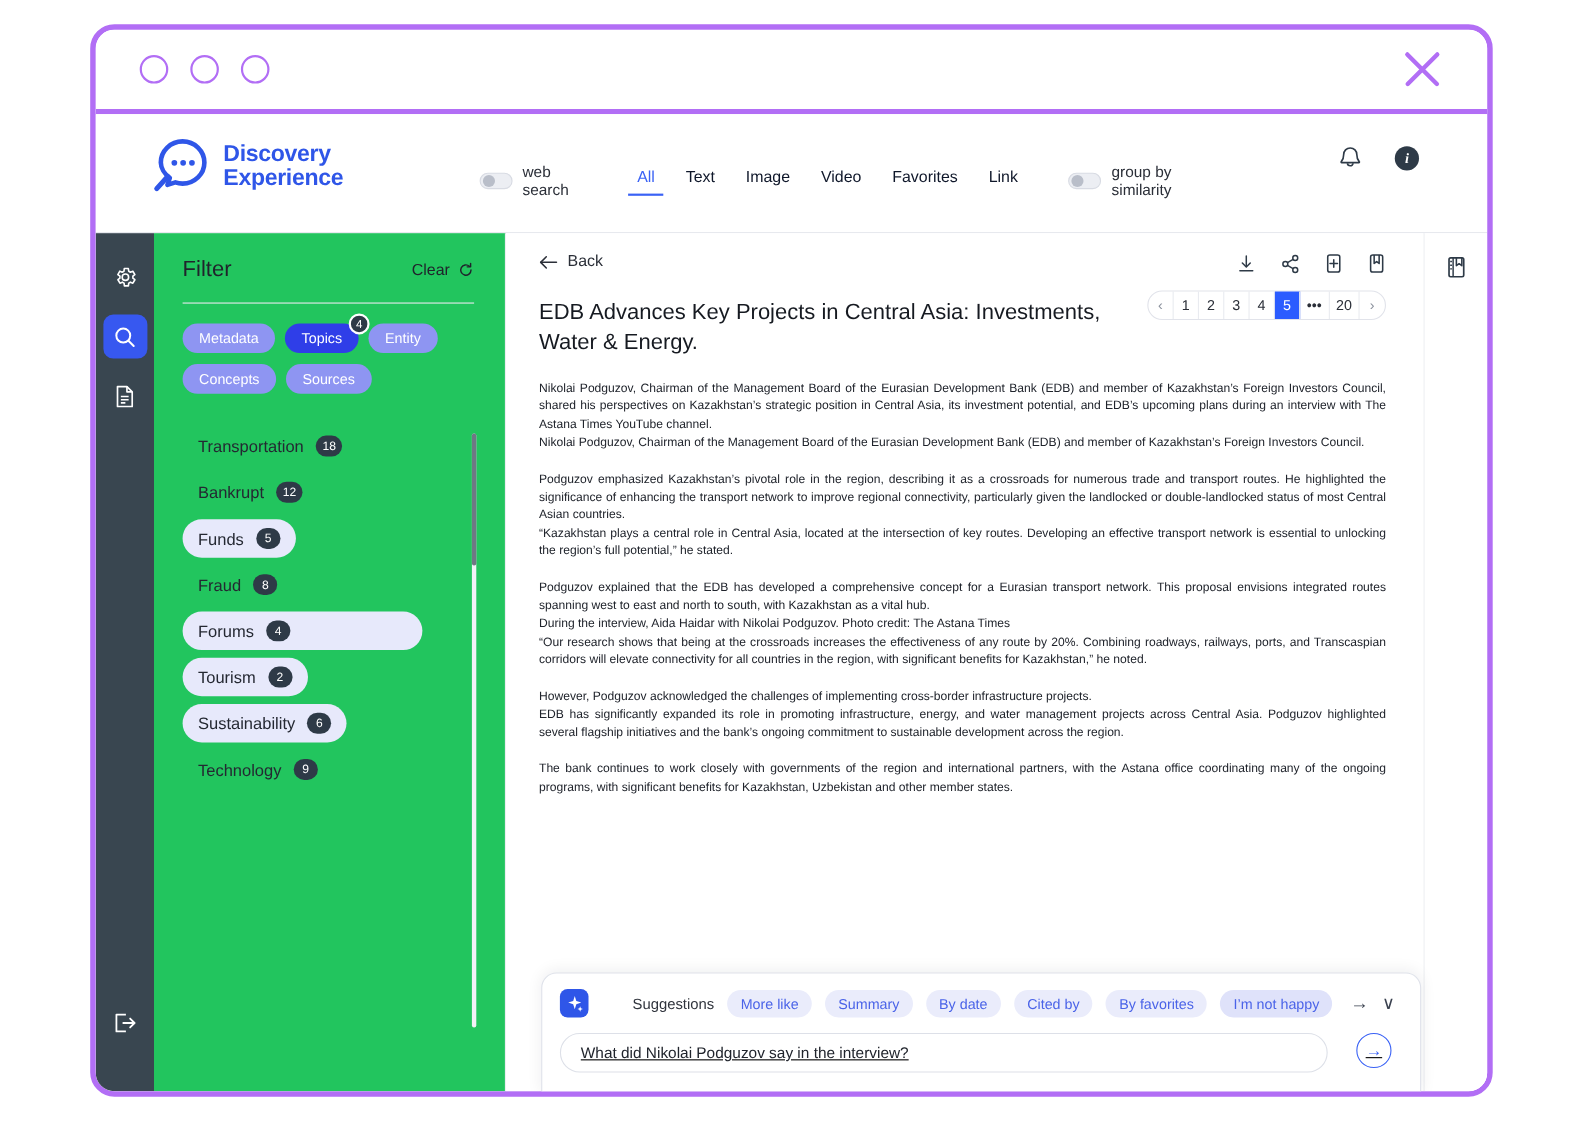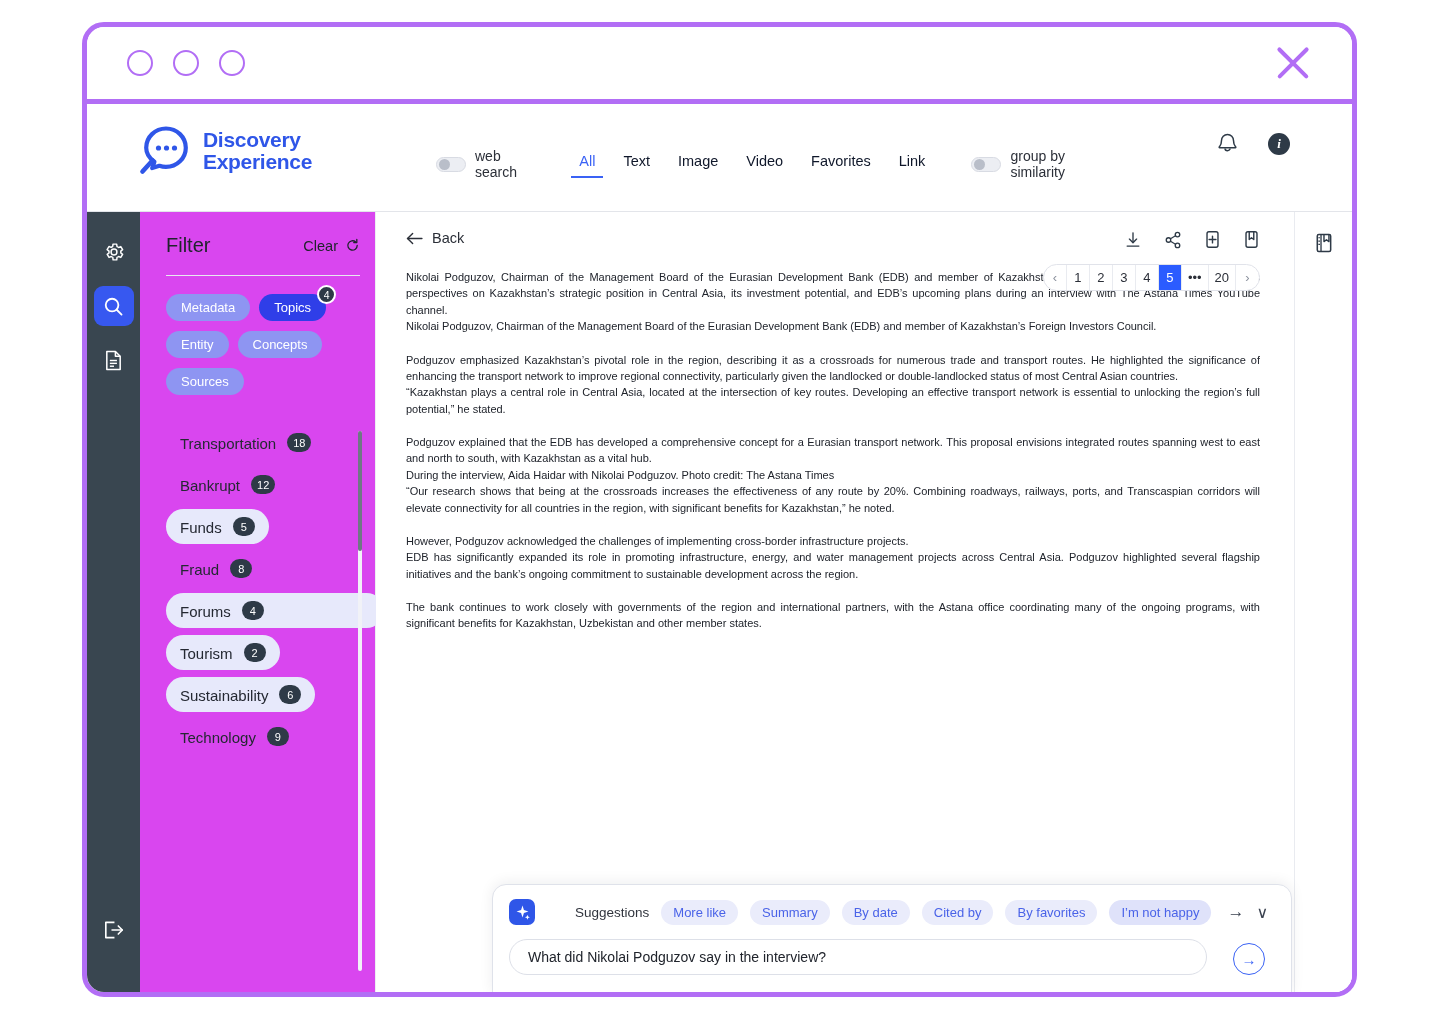--- a/index.html
+++ b/index.html
@@ -129,22 +129,22 @@
   .rail-btn {
     width: 40px; height: 40px; border-radius: 9px;
     display: flex; align-items: center; justify-content: center;
     margin-bottom: 14px; cursor: pointer;
   }
   .rail-btn.active { background: #3758f0; }
   .rail-bottom { position: absolute; bottom: 28px; }
 
   
   #filter-panel {
-    width: 236px; flex: none; background: #d946ef;
-    padding: 22px 15px 0 26px; position: relative;
+    width: 320px; flex: none; background: #22c55e;
+    padding: 22px 28px 0 26px; position: relative;
     border-right: 1px solid #eceef2;
   }
   #filter-head {
     display: flex; align-items: center; justify-content: space-between;
   }
   #filter-title { font-size: 20px; color: #20242c; }
   #filter-clear {
     font-size: 14.5px; color: #20242c; display: flex;
     align-items: center; gap: 7px; cursor: pointer;
   }
@@ -244,21 +244,21 @@
     display: flex; align-items: center; justify-content: center; flex: none;
   }
   #sugg-label { font-size: 13.5px; color: #30343d; margin-left: 28px; }
   .sugg-chip {
     background: #eaecfb; color: #4a63e8; font-size: 13px;
     padding: 5px 12px; border-radius: 13px; cursor: pointer; white-space: nowrap;
   }
   .sugg-chip.strong { background: #dfe2fa; }
   .arrow-i { font-size: 17px; color: #3b4250; cursor: pointer; margin-left: 4px; }
   .chev { margin-left: auto; font-size: 16px; color: #3b4250; cursor: pointer; padding-right: 22px;}
-  #ai-row2 { display: flex; align-items: flex-end; gap: 26px; margin-top: 14px; }
+  #ai-row2 { display: flex; align-items: flex-start; gap: 26px; margin-top: 14px; text-decoration: underline; }
   #ai-input {
     flex: 1; height: 36px; border: 1px solid #dde0e8; border-radius: 19px;
     display: flex; align-items: center; padding: 0 18px;
     font-size: 14px; color: #20242c; background: #fff; cursor: text;
   }
   #ai-send {
     width: 32px; height: 32px; border-radius: 50%;
     border: 1.5px solid #3a62f5; color: #3a62f5;
     display: flex; align-items: center; justify-content: center;
     font-size: 15px; cursor: pointer; flex: none; margin-right: 8px;
@@ -472,20 +472,21 @@
             </span>
             <span class="ico">
               <svg width="17" height="19" viewBox="0 0 18 20">
                 <rect x="3.2" y="1.8" width="11.6" height="16.4" rx="2" fill="none" stroke="#2e3a47" stroke-width="1.5"></rect>
                 <path d="M6.6 1.8v8.2L9 8.2l2.4 1.8V1.8" fill="none" stroke="#2e3a47" stroke-width="1.5" stroke-linejoin="round"></path>
               </svg>
             </span>
           </div>
         </div>
 
+        <h1 id="doc-title">EDB Advances Key Projects in Central Asia: Investments, Water &amp; Energy.</h1>
 
         <div id="pagination">
           <div class="pg nav">‹</div>
           <div class="pg">1</div>
           <div class="pg">2</div>
           <div class="pg">3</div>
           <div class="pg">4</div>
           <div class="pg current">5</div>
           <div class="pg">•••</div>
           <div class="pg">20</div>

